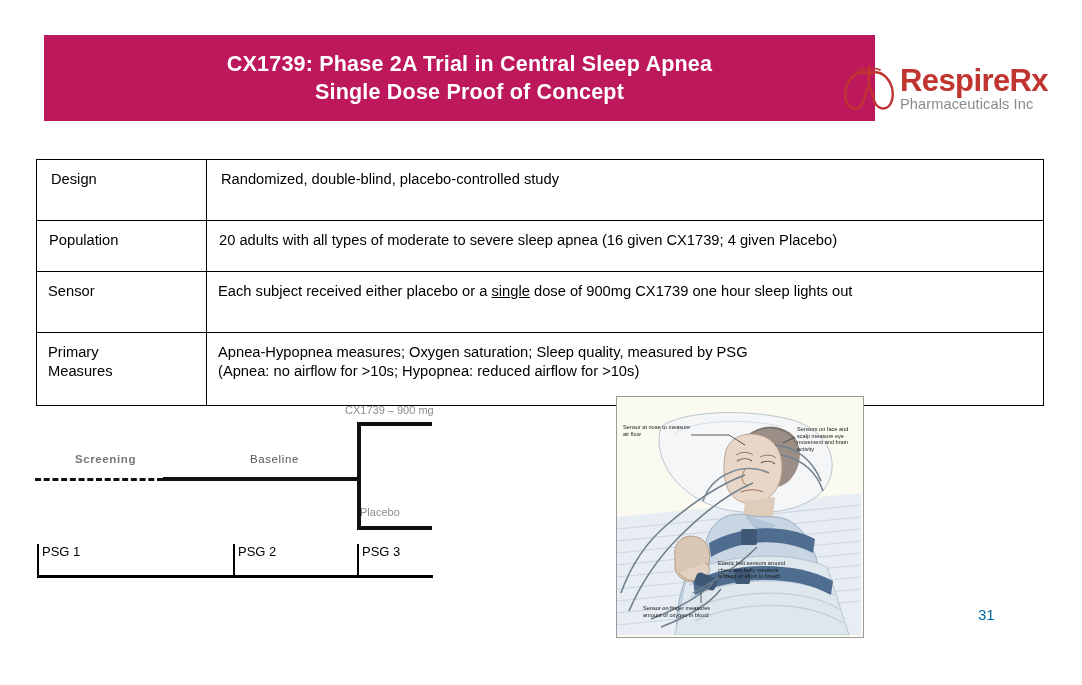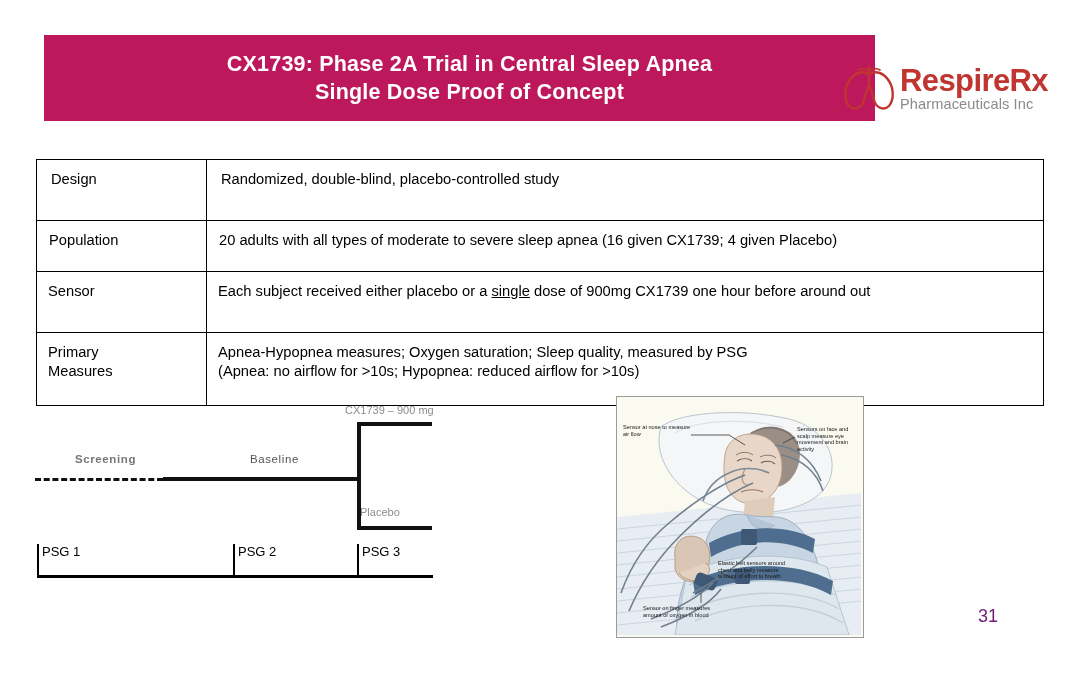--- a/index.html
+++ b/index.html
@@ -66,21 +66,21 @@
       border:1px solid #9a9a9a;background:#FBFAF0;overflow:hidden;}
   #sleep-figure svg{position:absolute;left:0;top:0;}
   .anno{position:absolute;font-size:5.6px;line-height:6.6px;color:#1a1a1a;
       font-family:"Liberation Sans",sans-serif;}
   #anno-nose{left:6px;top:27px;width:70px;}
   #anno-scalp{left:180px;top:29px;width:58px;}
   #anno-belt{left:101px;top:163px;width:72px;}
   #anno-finger{left:26px;top:208px;width:78px;}
 
   
-  #page-number{position:absolute;left:978px;top:606px;font-size:18px;color:#701a75;}
+  #page-number{position:absolute;left:978px;top:606px;font-size:15px;color:#0369a1;}
 </style>
 </head>
 <body>
 
 <div id="header-banner">
   <div id="title-block">
     <span class="l1">CX1739: Phase 2A Trial in Central Sleep Apnea</span>
     <span class="l2">Single Dose Proof of Concept</span>
   </div>
 </div>
@@ -108,21 +108,21 @@
     <tr class="r1">
       <td class="label">Design</td>
       <td>Randomized, double-blind, placebo-controlled study</td>
     </tr>
     <tr class="r2">
       <td class="label">Population</td>
       <td>20 adults with all types of moderate to severe sleep apnea (16 given CX1739; 4 given Placebo)</td>
     </tr>
     <tr class="r3">
       <td class="label">Sensor</td>
-      <td><span>Each subject received either placebo or a </span><span class="u">single</span><span> dose of 900mg CX1739 one hour before around out</span></td>
+      <td><span>Each subject received either placebo or a </span><span class="u">single</span><span> dose of 900mg CX1739 one hour sleep lights out</span></td>
     </tr>
     <tr class="r4">
       <td class="label"><span>Primary</span><br><span>Measures</span></td>
       <td><span>Apnea-Hypopnea measures; Oxygen saturation; Sleep quality, measured by PSG</span><br><span>(Apnea: no airflow for &gt;10s; Hypopnea: reduced airflow for &gt;10s)</span></td>
     </tr>
   </tbody>
 </table>
 
 <div id="study-design">
 

